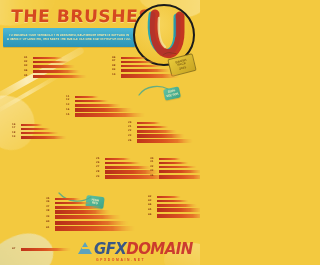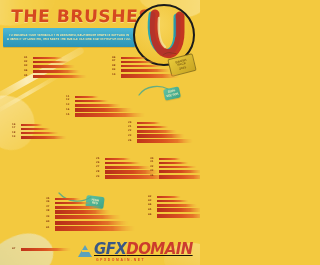--- a/index.html
+++ b/index.html
@@ -117,23 +117,22 @@
     height:100%;flex:none;border-radius:0 2px 2px 0;
     -webkit-mask-image:linear-gradient(90deg,#000 0%,#000 52%,rgba(0,0,0,.92) 72%,rgba(0,0,0,0) 100%);
     mask-image:linear-gradient(90deg,#000 0%,#000 52%,rgba(0,0,0,.92) 72%,rgba(0,0,0,0) 100%);
     background:linear-gradient(90deg,#C0341A 0%,#D9501F 45%,#E8772A 80%,#F0A03A 100%);
   }
   .stroke.alt{background:linear-gradient(90deg,#B62E18 0%,#D4491D 50%,#E9832D 88%,#F2AE45 100%);}
 
   
   .watermark{
     position:absolute;left:78px;bottom:8px;
-    display:flex;align-items:flex-end;gap:2px;
+    display:flex;align-items:flex-start;gap:2px;
     opacity:.92;
-    text-decoration:underline;
   }
   .wm-tri{width:0;height:0;
     border-left:7px solid transparent;border-right:7px solid transparent;
     border-bottom:12px solid #3E9BD6;position:relative;opacity:.9;}
   .wm-tri:after{content:"";position:absolute;left:-3.5px;top:5px;
     width:7px;height:2px;background:#F3C93F;}
   .wm-text{font-family:"DejaVu Sans",sans-serif;font-style:italic;
     font-weight:700;font-size:15px;letter-spacing:-.6px;line-height:15px;}
   .wm-g{color:#2B4E8C;}
   .wm-d{color:#C9302C;}

